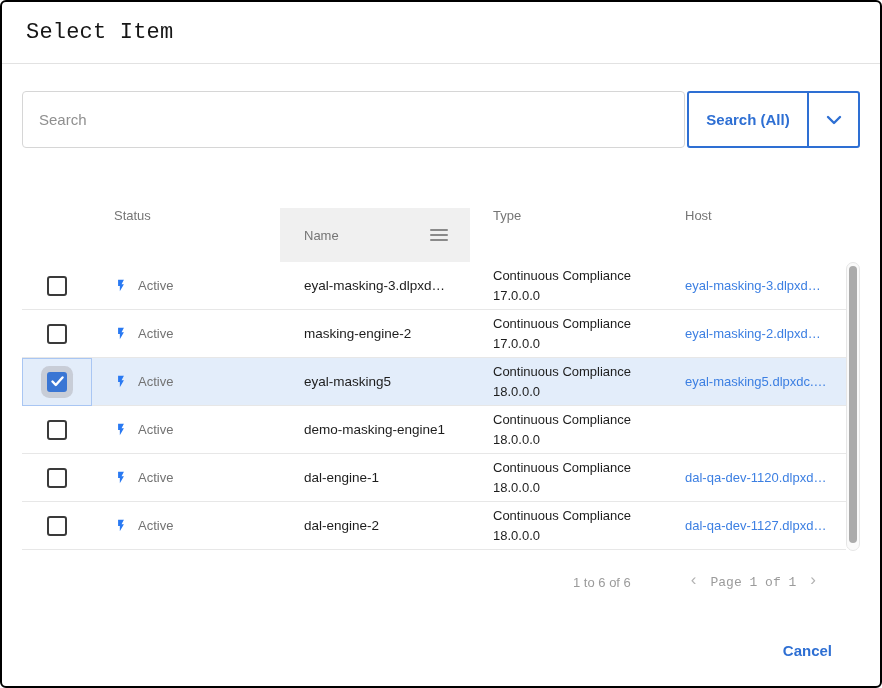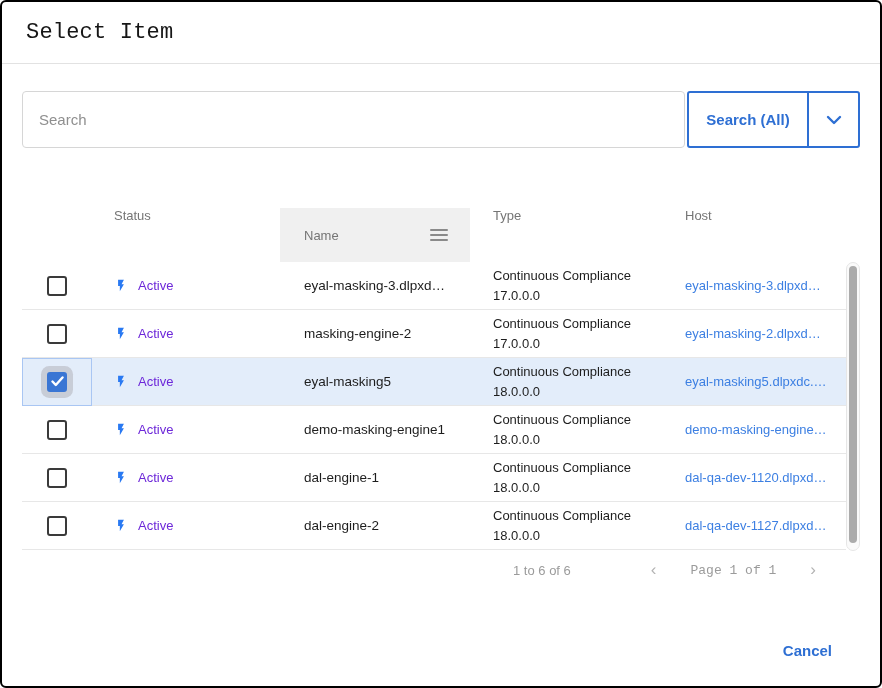--- a/index.html
+++ b/index.html
@@ -93,21 +93,21 @@
     background: #fff; cursor: pointer;
   }
   .checkbox .tick { display: none; }
   .checkbox.checked {
     background: var(--check-blue); border-color: var(--check-blue);
     box-shadow: 0 0 0 6px #c8cdd7;
   }
   .checkbox.checked .tick { display: block; }
 
   .bolt { margin-right: 10px; flex: none; }
-  .status-text { font-size: 13px; color: #6d28d9; }
+  .status-text { font-size: 13px; color: #737373; }
   .name-text { font-size: 13.5px; color: #1d1d1d; white-space: nowrap; }
   .cell-type div { font-size: 13px; line-height: 20px; color: #1d1d1d; white-space: nowrap; }
   .host-link {
     font-size: 13px; color: var(--link); text-decoration: none;
     white-space: nowrap; overflow: hidden; cursor: pointer;
   }
 
   
   .scrollbar {
     position: absolute; top: 54px; right: 0;
@@ -116,22 +116,22 @@
     border: 1px solid #e6e6e6; border-radius: 7px;
   }
   .scrollbar .thumb {
     position: absolute; left: 2px; top: 3px;
     width: 8px; height: 277px;
     background: #ababab; border-radius: 4px;
   }
 
   
   .pagination {
-    height: 40px; display: flex; align-items: center; justify-content: flex-end;
-    padding-right: 34px; font-size: 13px; color: #9b9b9b; gap: 20px;
+    height: 40px; display: flex; align-items: flex-end; justify-content: flex-end;
+    padding-right: 34px; font-size: 13px; color: #9b9b9b;
   }
   .range-text { margin-right: 50px; }
   .page-chevron {
     font-size: 17px; color: #b3b3b3; padding: 0 10px;
     cursor: pointer; background: none; border: none;
     font-family: "Liberation Sans", sans-serif;
   }
   .page-text { margin: 0 4px; font-family: Liberation Mono, monospace; }
 
   
@@ -279,23 +279,20 @@
       </svg>
       <span class="status-text">Active</span>
     </div>
     <div class="cell-name">
       <span class="name-text">demo-masking-engine1</span>
     </div>
     <div class="cell-type">
       <div>Continuous Compliance</div>
       <div>18.0.0.0</div>
     </div>
-    <div class="cell-host">
-      <a class="host-link">demo-masking-engine…</a>
-    </div>
   </div>
 
   <div class="row">
     <div class="cell-check">
       <span class="checkbox">
         
       </span>
     </div>
     <div class="cell-status">
       <svg class="bolt" width="14" height="17" viewBox="0 0 24 24">

